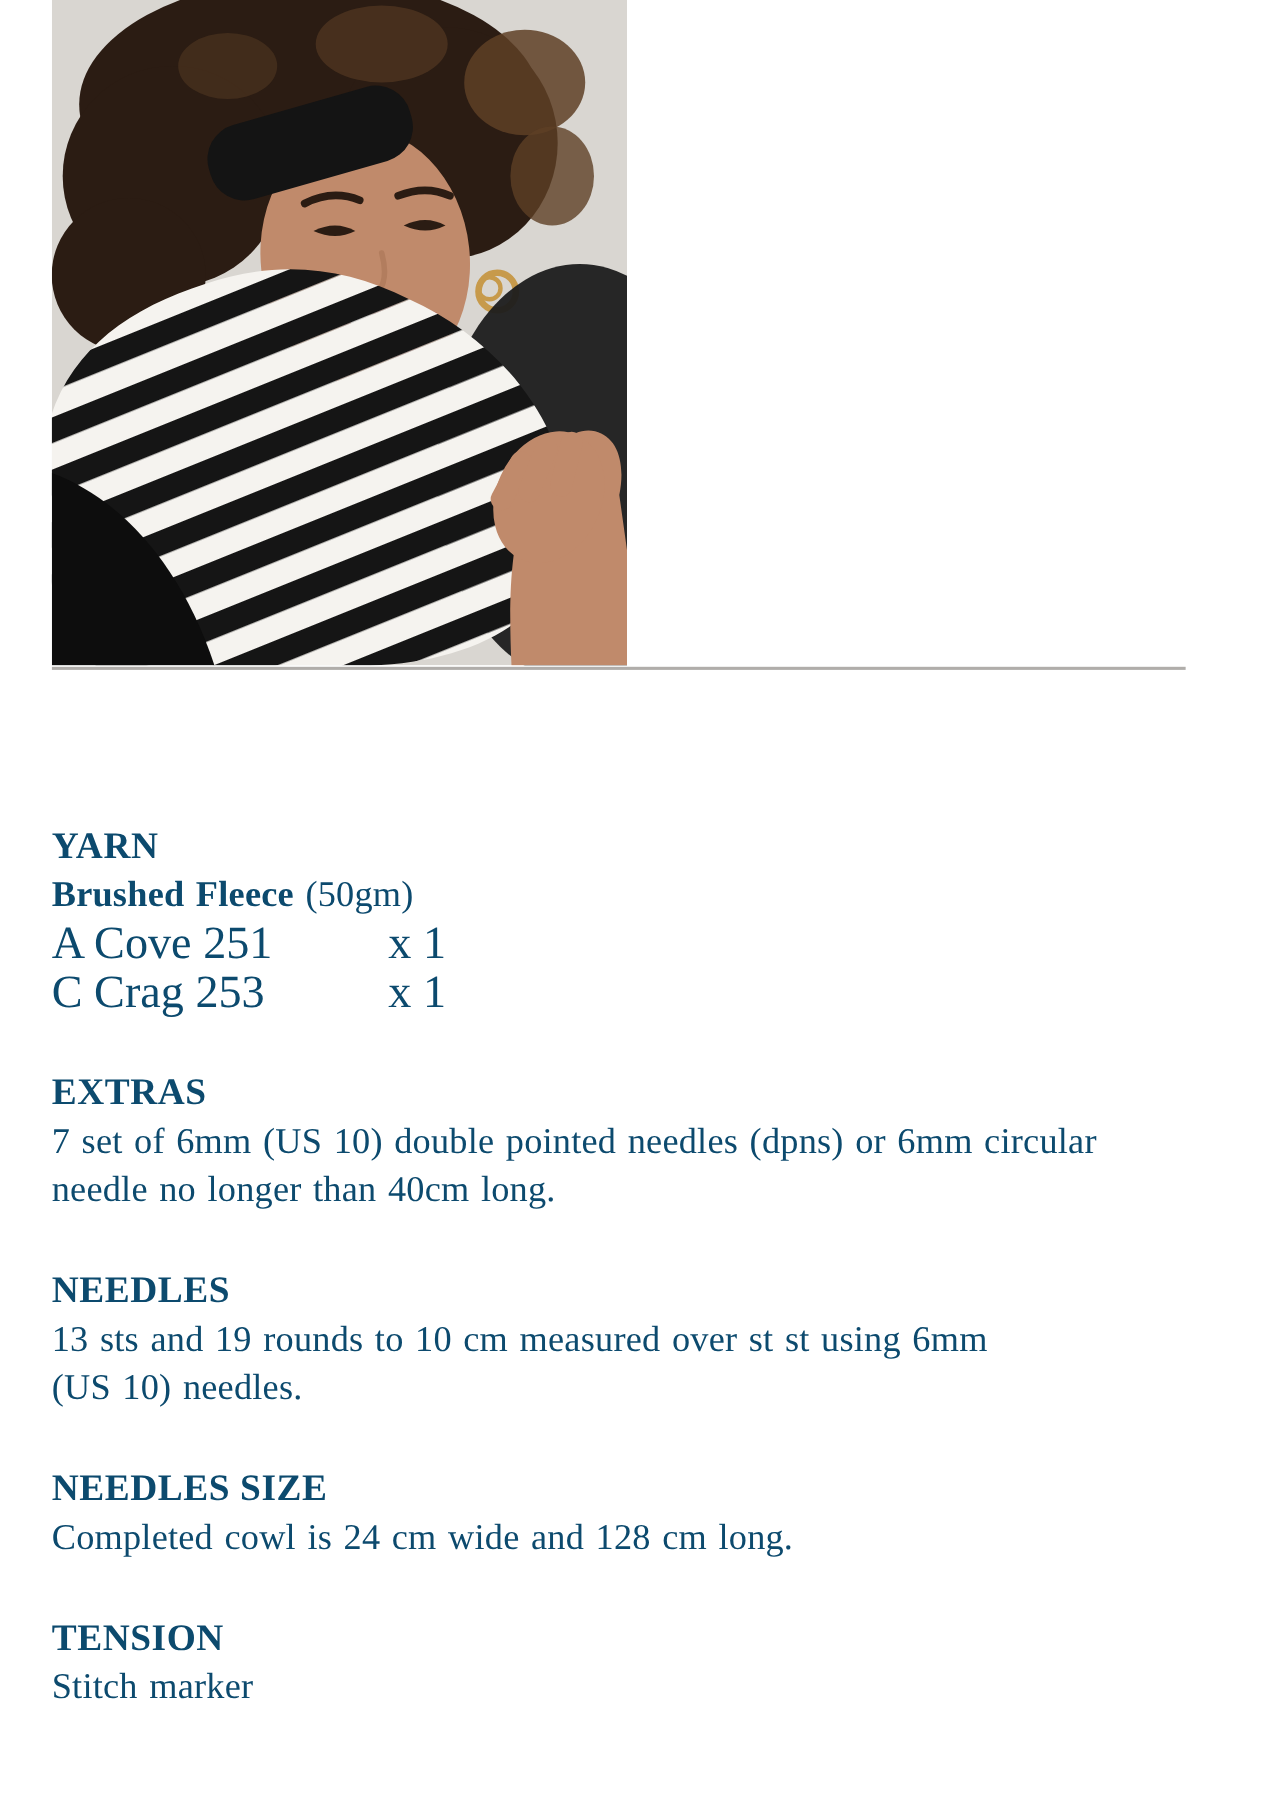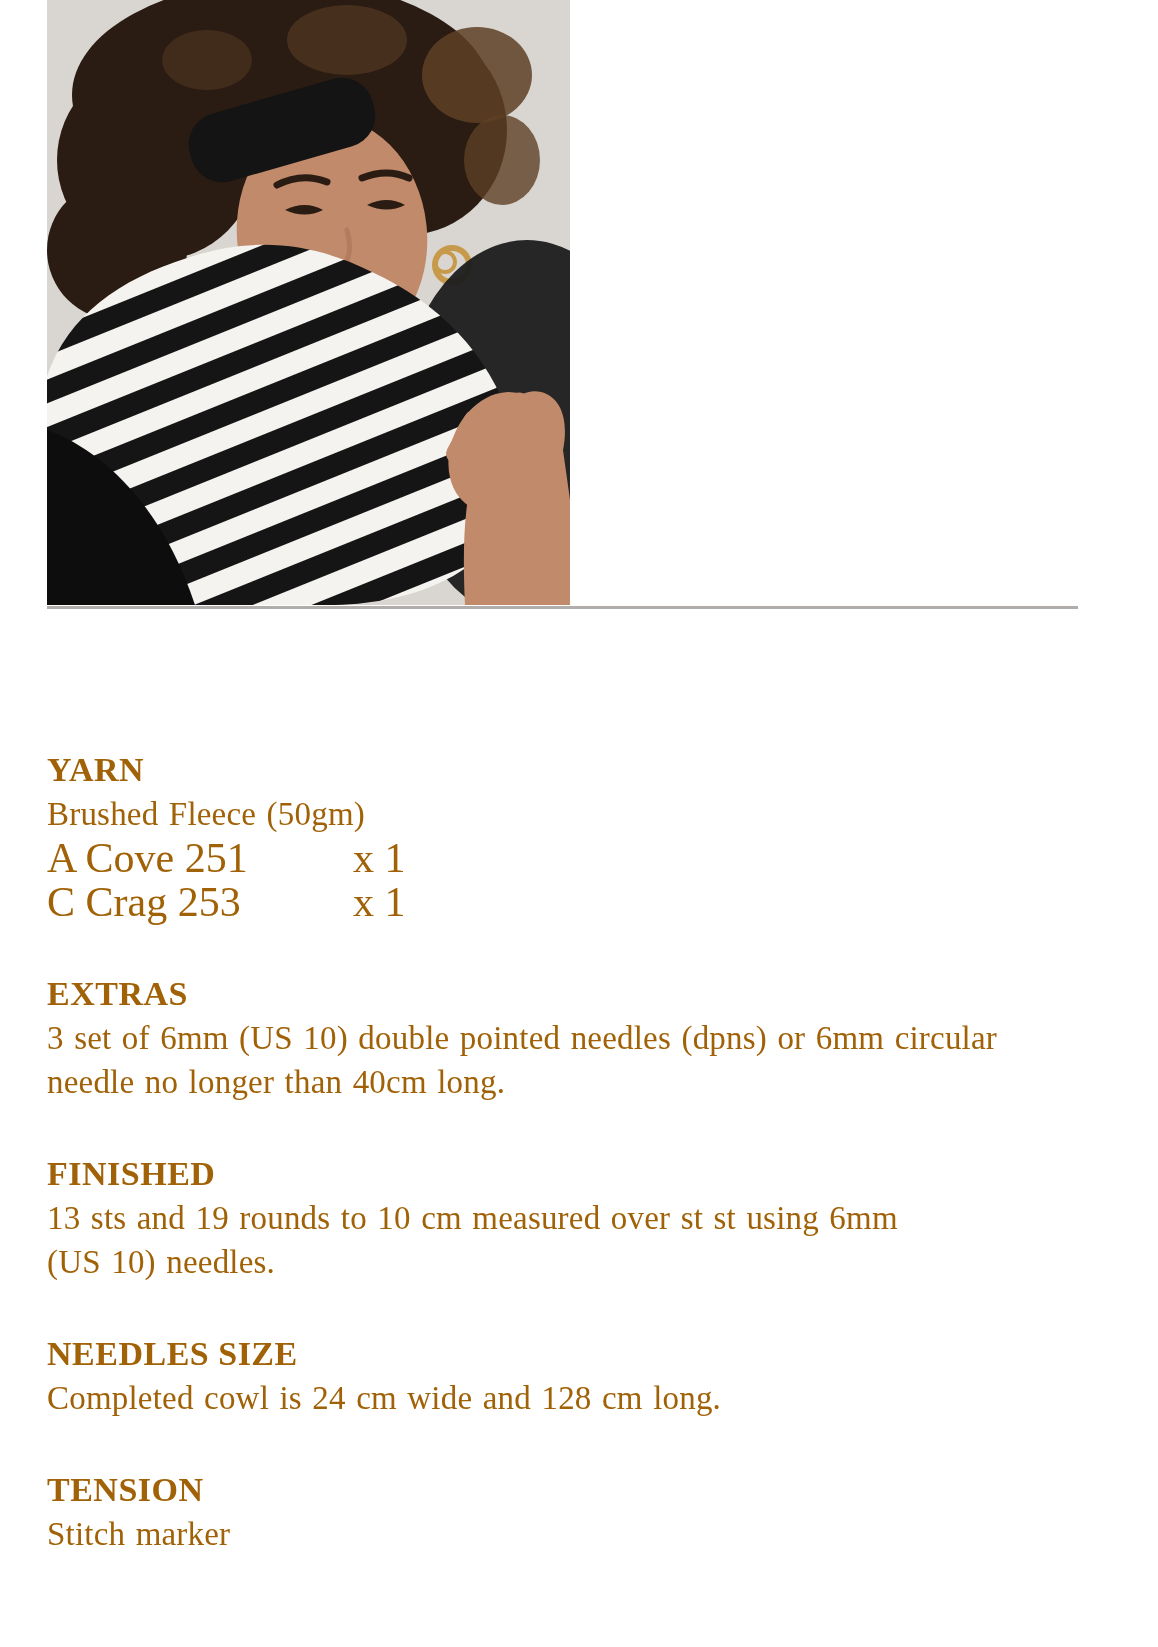--- a/index.html
+++ b/index.html
@@ -3,21 +3,21 @@
 <meta charset="utf-8">
 <style>
   html, body { margin: 0; padding: 0; background: #ffffff; }
   .page {
     position: relative;
     width: 1114px;
     height: 1647px;
     background: #ffffff;
     overflow: hidden;
     font-family: "Liberation Serif", serif;
-    color: #a16207;
+    color: #0c4a6e;
   }
   .photo-wrap {
     position: absolute;
     left: 47px;
     top: 0;
     width: 523px;
     height: 605px;
     overflow: hidden;
   }
   .rule-svg {
@@ -41,21 +41,21 @@
     letter-spacing: 0.5px;
     white-space: nowrap;
   }
   .line {
     font-size: 33px;
     line-height: 44px;
     letter-spacing: 0.2px;
     word-spacing: 2px;
     white-space: nowrap;
   }
-  .bold { font-weight: normal; }
+  .bold { font-weight: bold; }
   .yarn-row { font-size: 42px; line-height: 44px; white-space: nowrap; }
   .yarn-label { display: inline-block; width: 306px; }
   .yarn-qty { display: inline-block; }
 </style>
 </head>
 <body>
 
 <div class="page">
 
   <div class="photo-wrap">
@@ -136,26 +136,26 @@
       <div class="yarn-row">
         <span class="yarn-label">A Cove 251</span><span class="yarn-qty">x 1</span>
       </div>
       <div class="yarn-row">
         <span class="yarn-label">C Crag 253</span><span class="yarn-qty">x 1</span>
       </div>
     </div>
 
     <div class="section">
       <div class="heading">EXTRAS</div>
-      <div class="line">3 set of 6mm (US 10) double pointed needles (dpns) or 6mm circular</div>
+      <div class="line">7 set of 6mm (US 10) double pointed needles (dpns) or 6mm circular</div>
       <div class="line">needle no longer than 40cm long.</div>
     </div>
 
     <div class="section">
-      <div class="heading">FINISHED</div>
+      <div class="heading">NEEDLES</div>
       <div class="line">13 sts and 19 rounds to 10 cm measured over st st using 6mm</div>
       <div class="line">(US 10) needles.</div>
     </div>
 
     <div class="section">
       <div class="heading">NEEDLES SIZE</div>
       <div class="line">Completed cowl is 24 cm wide and 128 cm long.</div>
     </div>
 
     <div class="section">

